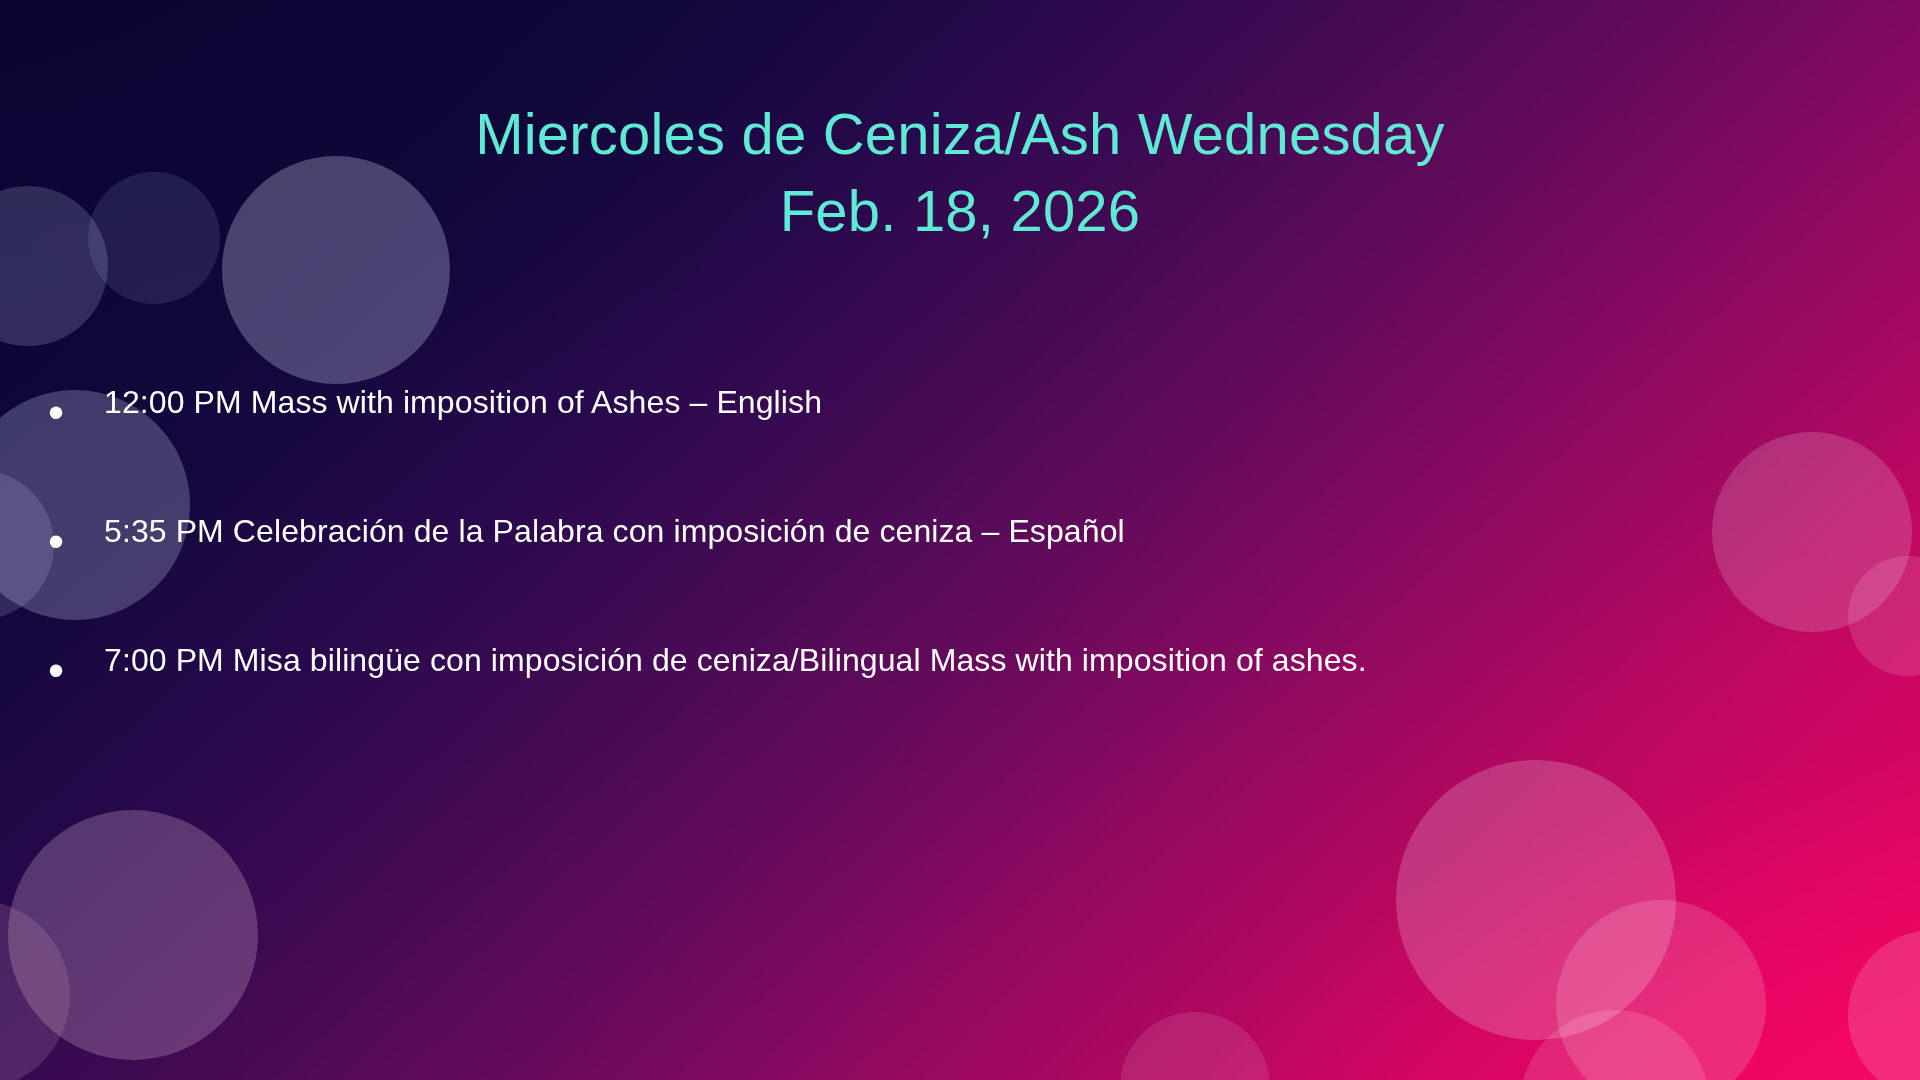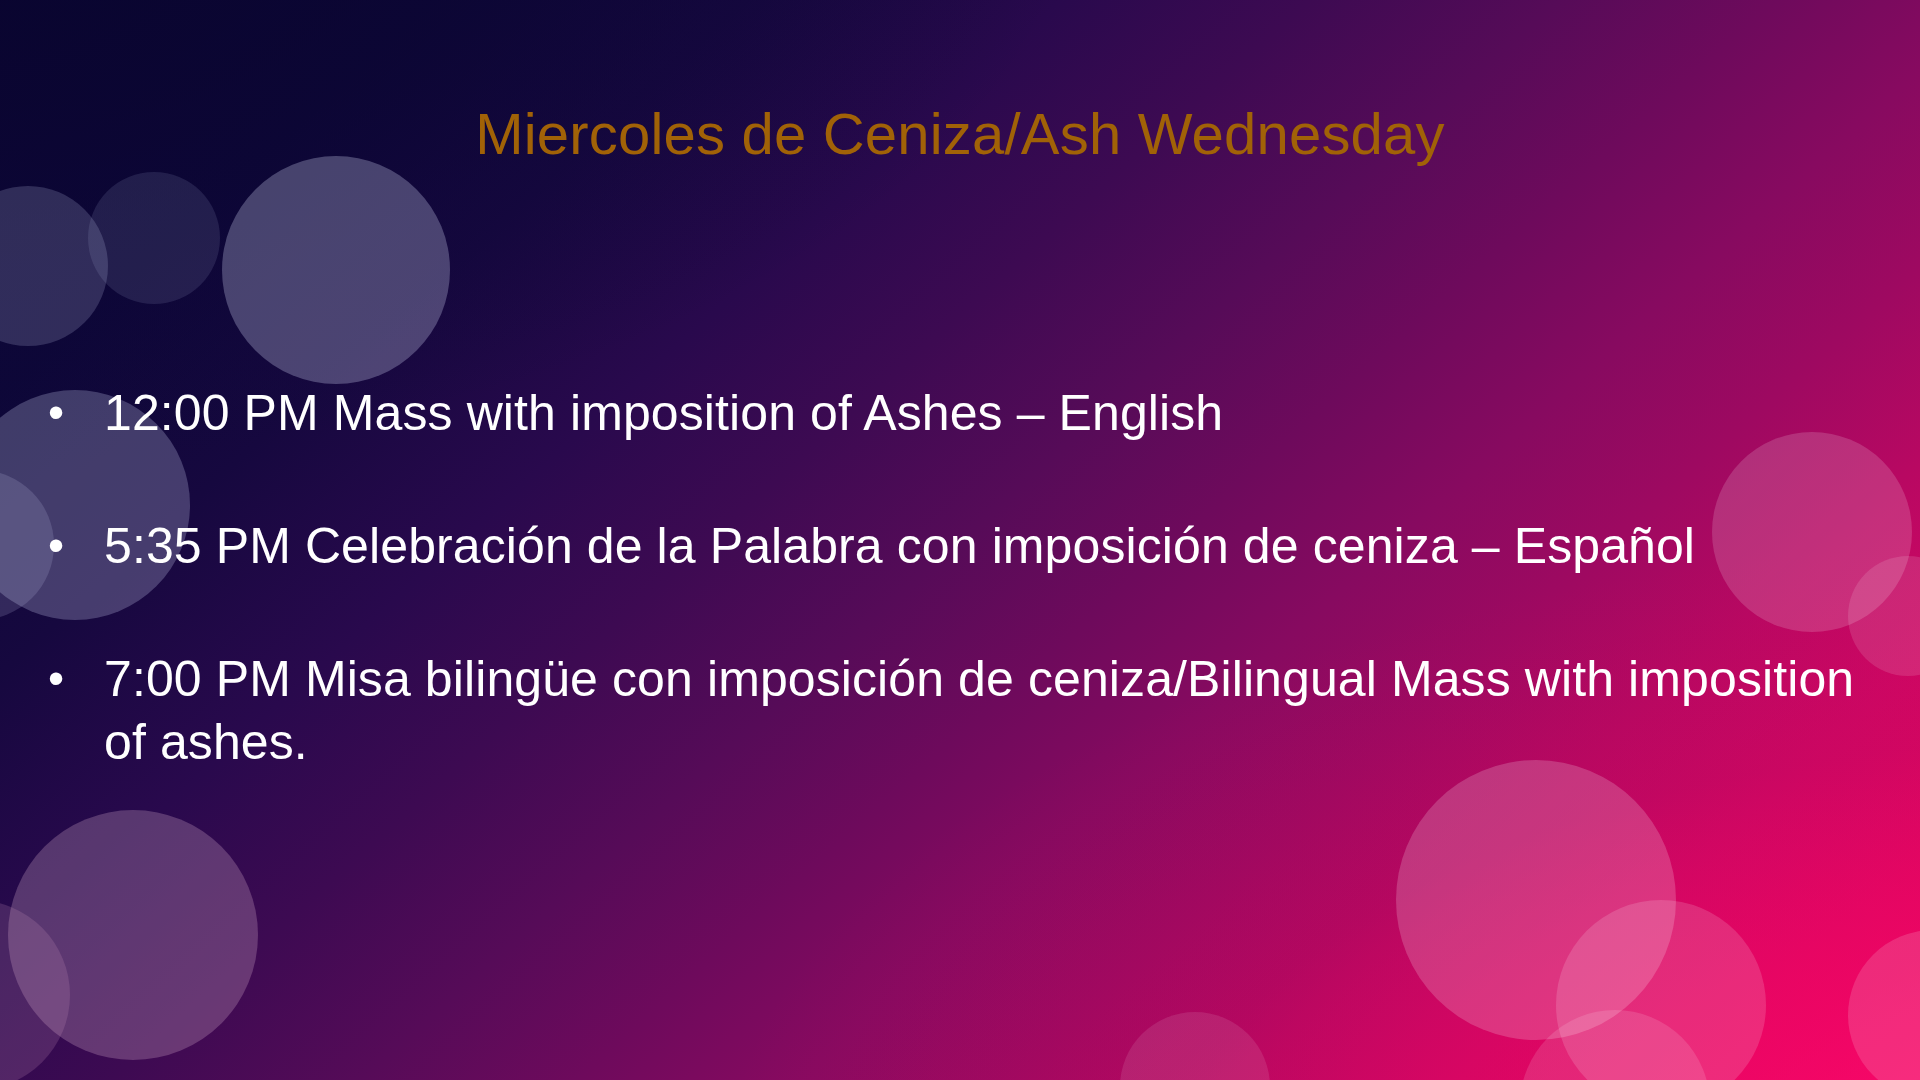--- a/index.html
+++ b/index.html
@@ -77,21 +77,21 @@
   .title {
     position: absolute;
     left: 0;
     right: 0;
     top: 96px;
     text-align: center;
     font-size: 58px;
     line-height: 1.32;
     font-weight: 400;
     letter-spacing: 0.2px;
-    color: #a16207;
+    color: #5eead4;
   }
   .title-line { display: block; }
 
   .bullets {
     position: absolute;
     left: 48px;
     right: 46px;
     top: 382px;
   }
 
@@ -107,21 +107,21 @@
     width: 56px;
     font-size: 46px;
     line-height: 1.24;
     text-align: left;
     color: #ffffff;
     padding-top: 2px;
   }
 
   .bullet-text {
     flex: 1 1 auto;
-    font-size: 50px;
+    font-size: 32px;
     line-height: 1.26;
     color: #ffffff;
     letter-spacing: 0.1px;
   }
 </style>
 </head>
 <body>
 
 <div id="slide">
 
@@ -142,20 +142,21 @@
   <div class="bokeh" style="left:1396px; top:760px; width:280px; height:280px; background:rgba(255,255,255,0.19);"></div>
   <div class="bokeh" style="left:1556px; top:900px; width:210px; height:210px; background:rgba(255,255,255,0.15);"></div>
   <div class="bokeh" style="left:1848px; top:930px; width:170px; height:170px; background:rgba(255,255,255,0.15);"></div>
   <div class="bokeh" style="left:1520px; top:1010px; width:190px; height:190px; background:rgba(255,255,255,0.13);"></div>
   <div class="bokeh" style="left:1120px; top:1012px; width:150px; height:150px; background:rgba(255,255,255,0.10);"></div>
 
   <div class="content">
 
     <div class="title">
       <span class="title-line">Miercoles de Ceniza/Ash Wednesday</span>
+      <span class="title-line">Feb. 18, 2026</span>
     </div>
 
     <div class="bullets">
 
       <div class="bullet">
         <span class="bullet-marker">•</span>
         <span class="bullet-text">12:00 PM Mass with imposition of Ashes – English</span>
       </div>
 
       <div class="bullet">

